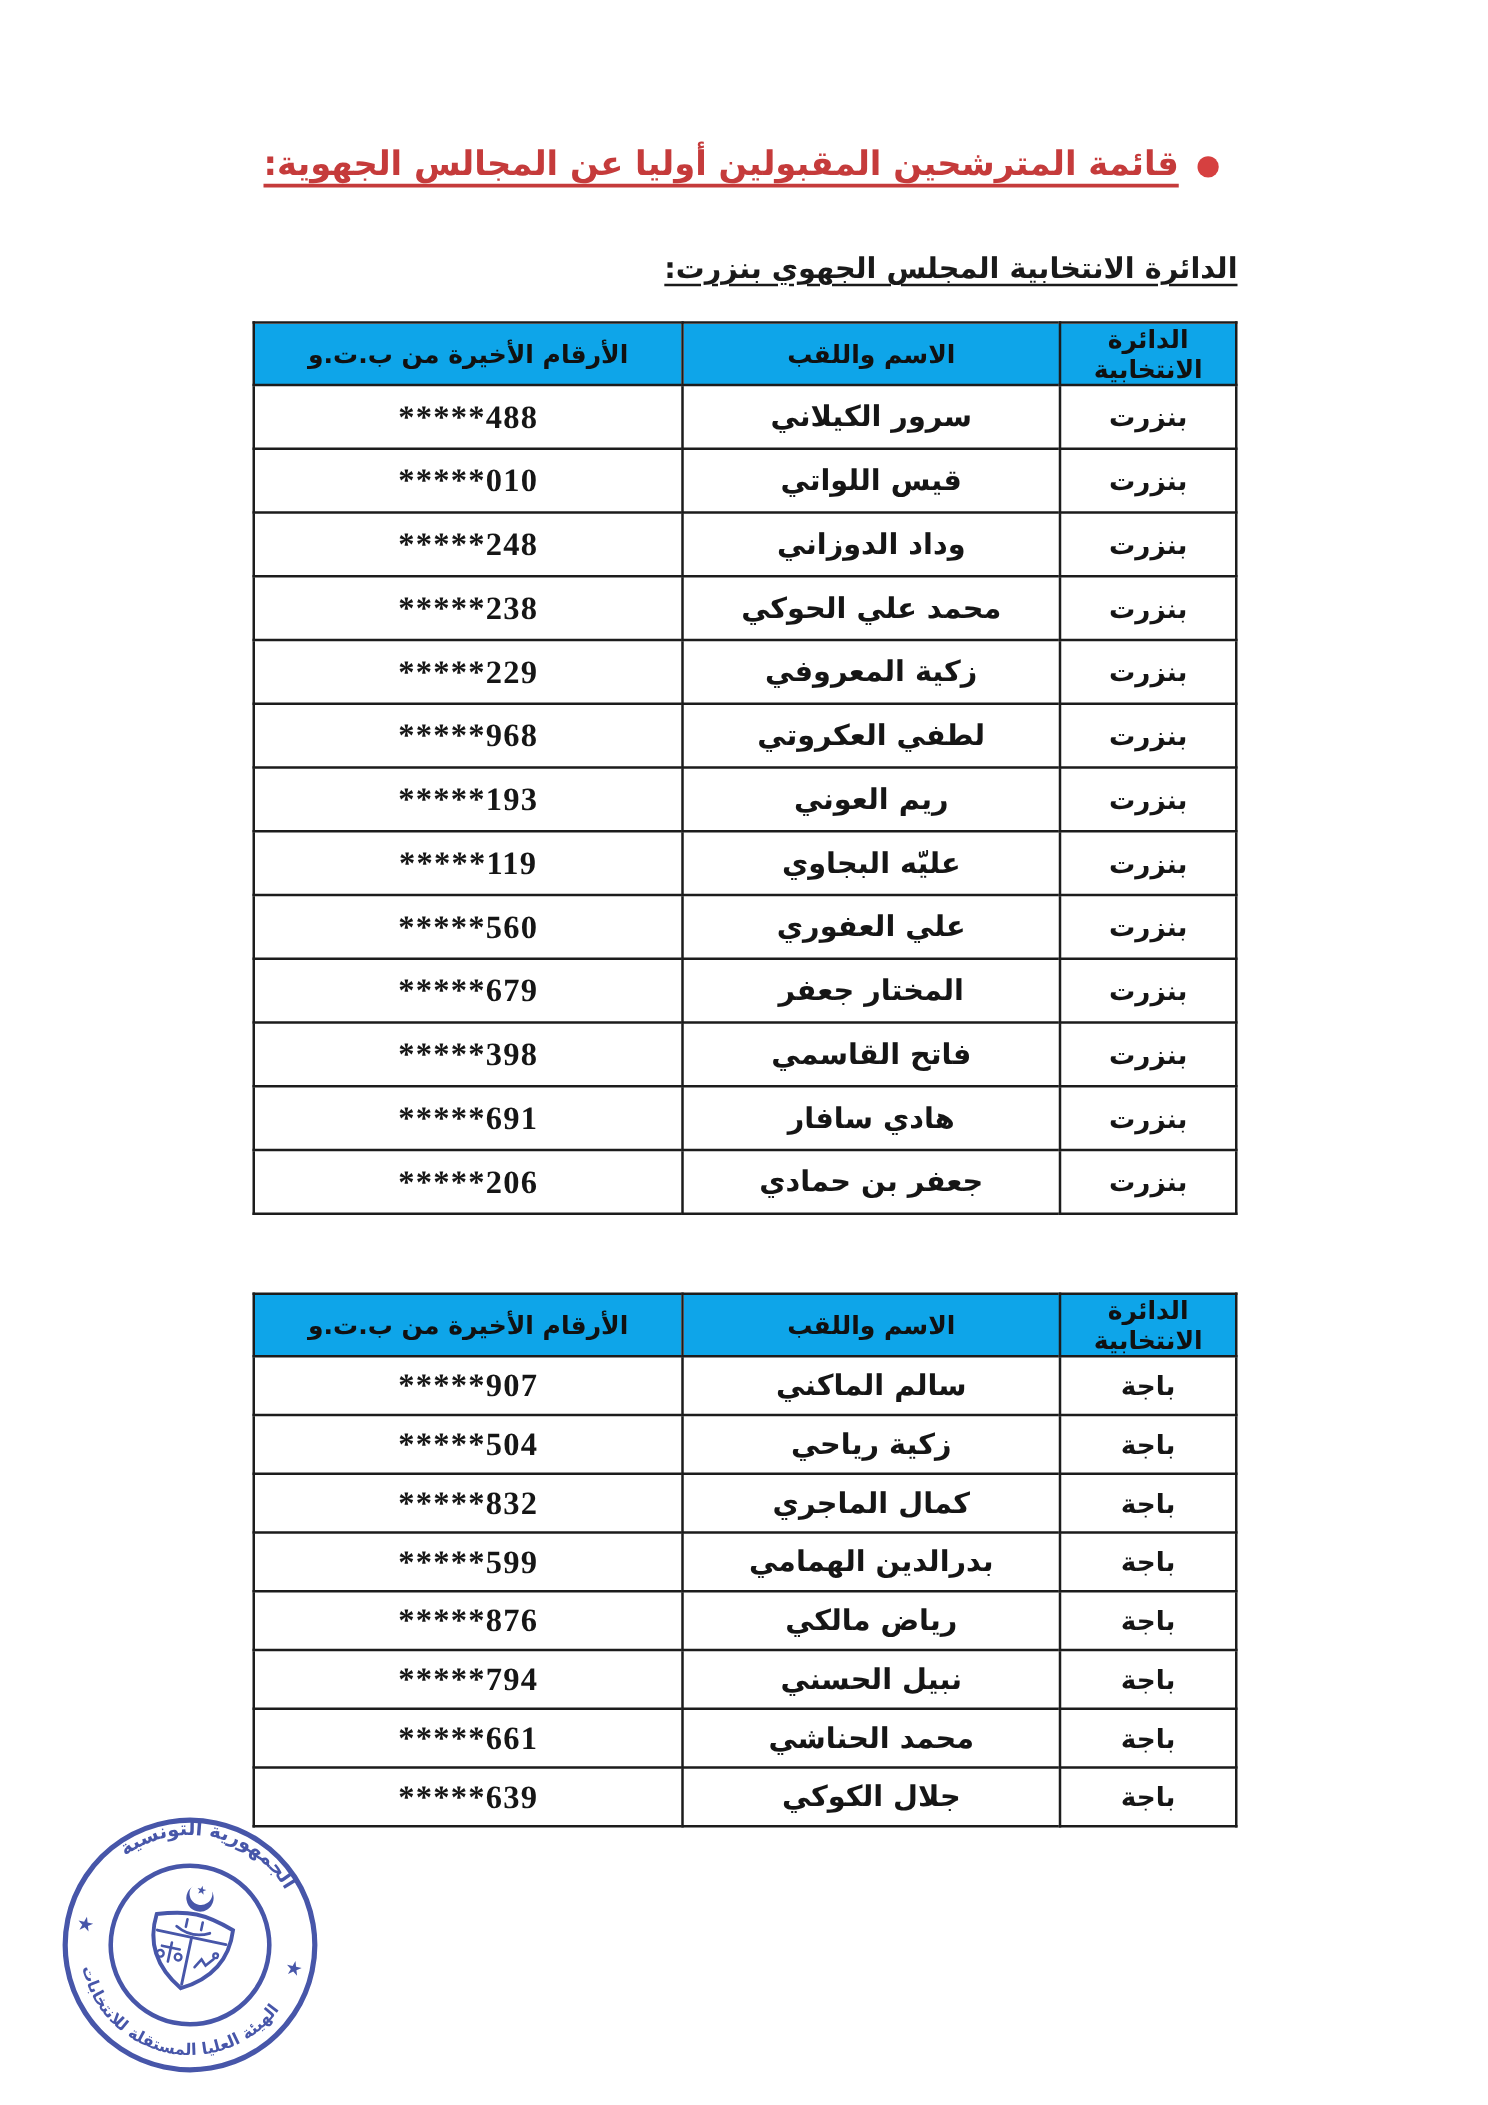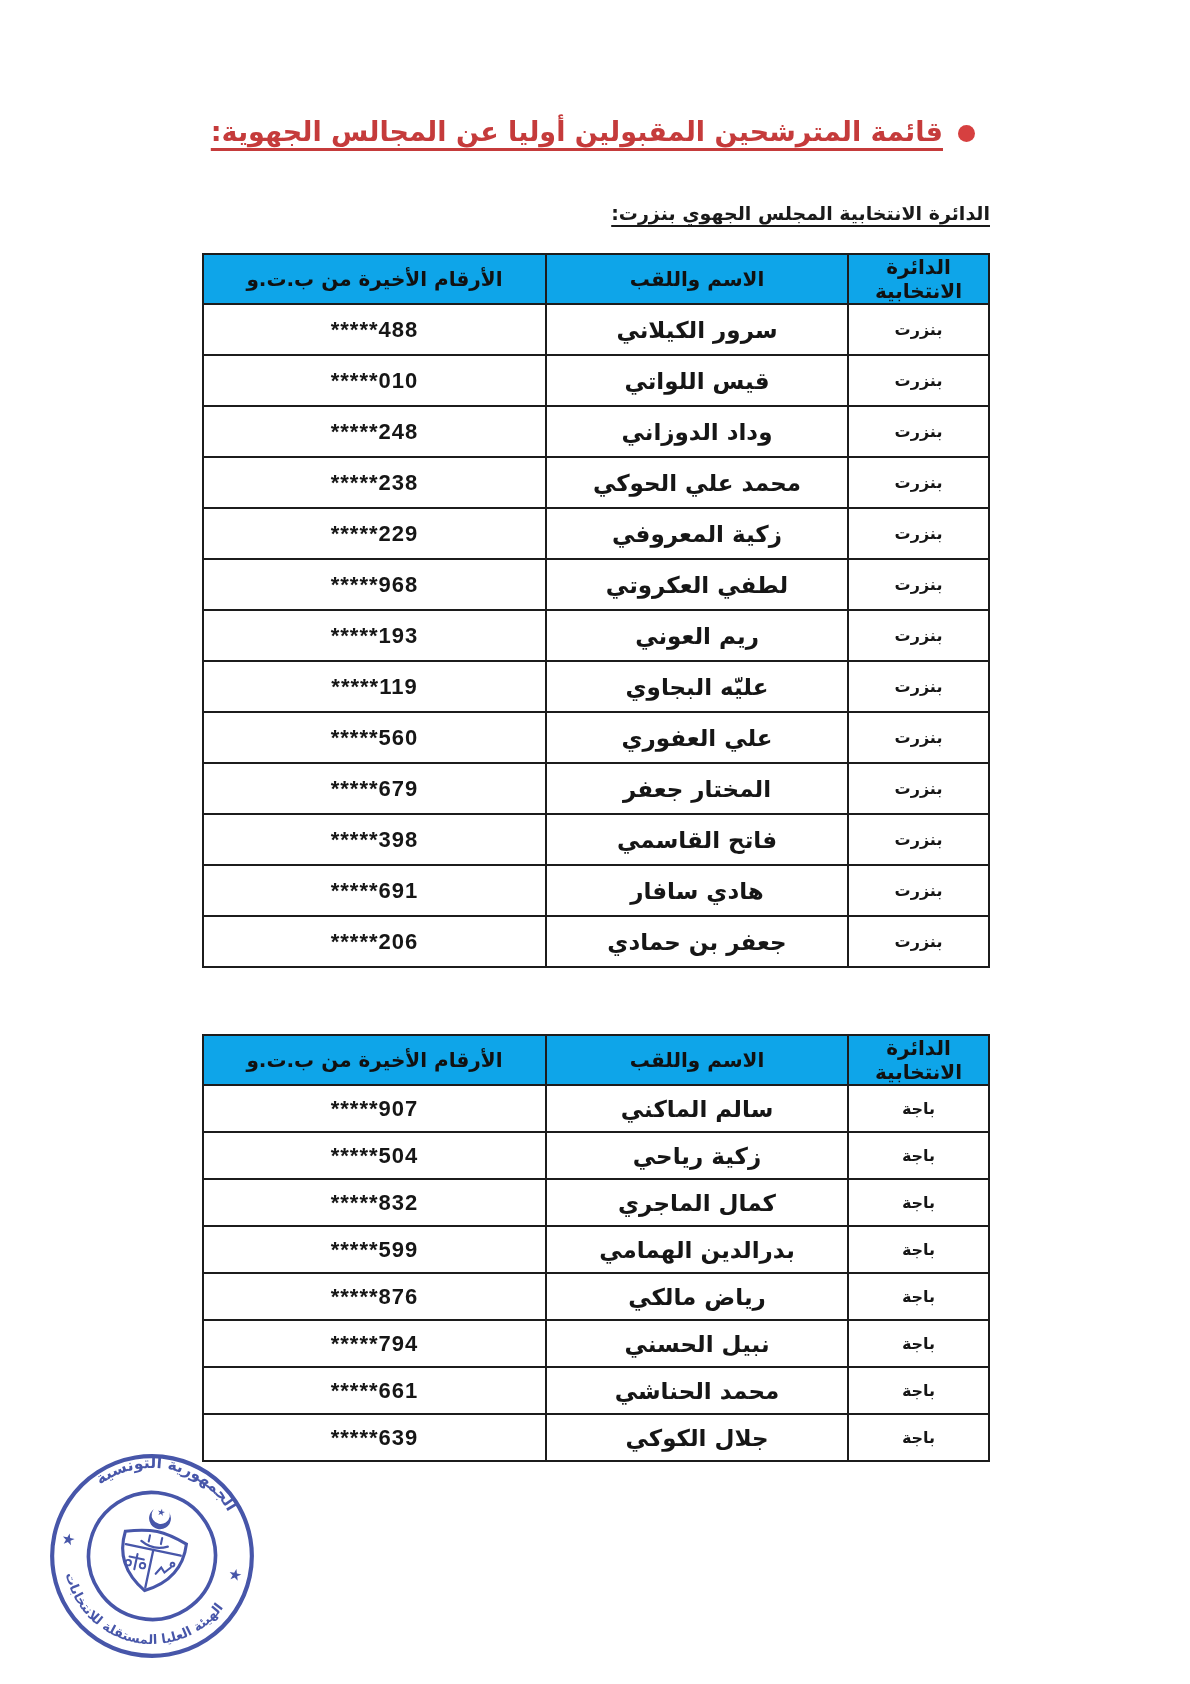--- a/index.html
+++ b/index.html
@@ -18,40 +18,40 @@
   }
   .page-title{
     margin:0;font-size:27px;font-weight:bold;color:#c53b3b;
     text-decoration:underline;text-decoration-thickness:2.5px;text-underline-offset:7px;
     letter-spacing:0;
   }
   .section{position:absolute;right:200px;width:786px;}
   .sec1{top:202px;}
   .sec2{top:1034px;}
   .section-heading{
-    display:inline-block;font-size:19px;font-weight:bold;color:#1a1a1a;
+    display:inline-block;font-size:23px;font-weight:bold;color:#1a1a1a;
     text-decoration:underline;text-decoration-thickness:2px;text-underline-offset:5px;
     margin:0 0 29px 0;
   }
   table.cand{
     width:786px;border-collapse:collapse;table-layout:fixed;
     background:#ffffff;
   }
   table.cand th,table.cand td{
     border:2px solid #1c1c1c;text-align:center;vertical-align:middle;
     font-weight:bold;padding:0 6px;overflow:hidden;
   }
   table.cand th{
     background:#0ea5e9;height:44px;font-size:20px;color:#111111;
   }
   .sec1 table.cand td{height:49px;}
   .sec2 table.cand td{height:45px;border-radius:22px;}
-  td.district{font-size:16px;}
+  td.district{font-size:21px;}
   td.name{font-size:23px;margin-top:28px;}
-  td.digits{font-size:22px;font-family:Liberation Sans, sans-serif;}
+  td.digits{font-size:26px;font-family:Liberation Serif, serif;}
   .ltr{direction:ltr;unicode-bidi:isolate;display:inline-block;letter-spacing:1px;}
   col.c-district{width:141px;}
   col.c-name{width:302px;}
   col.c-digits{width:343px;}
   .stamp{
     position:absolute;left:48px;top:1452px;width:208px;height:208px;
     transform:rotate(12deg);opacity:0.88;z-index:5;pointer-events:none;
   }
   .stamp text{font-family:"DejaVu Sans",sans-serif;font-weight:bold;}
 </style>

